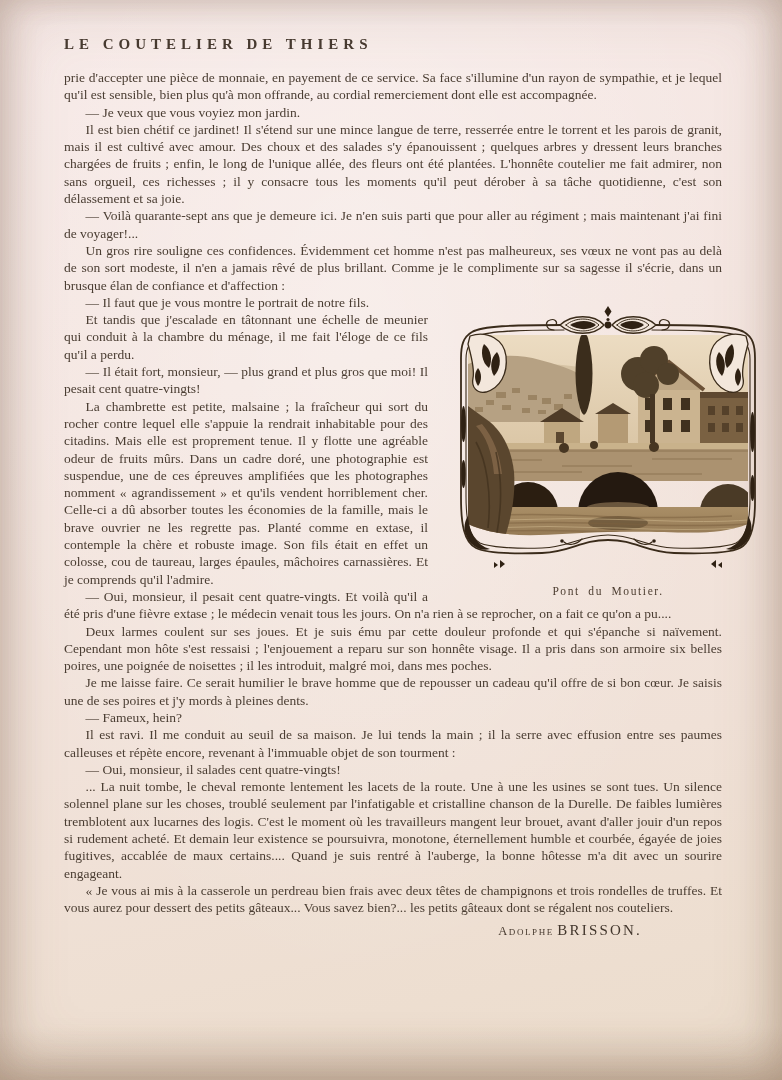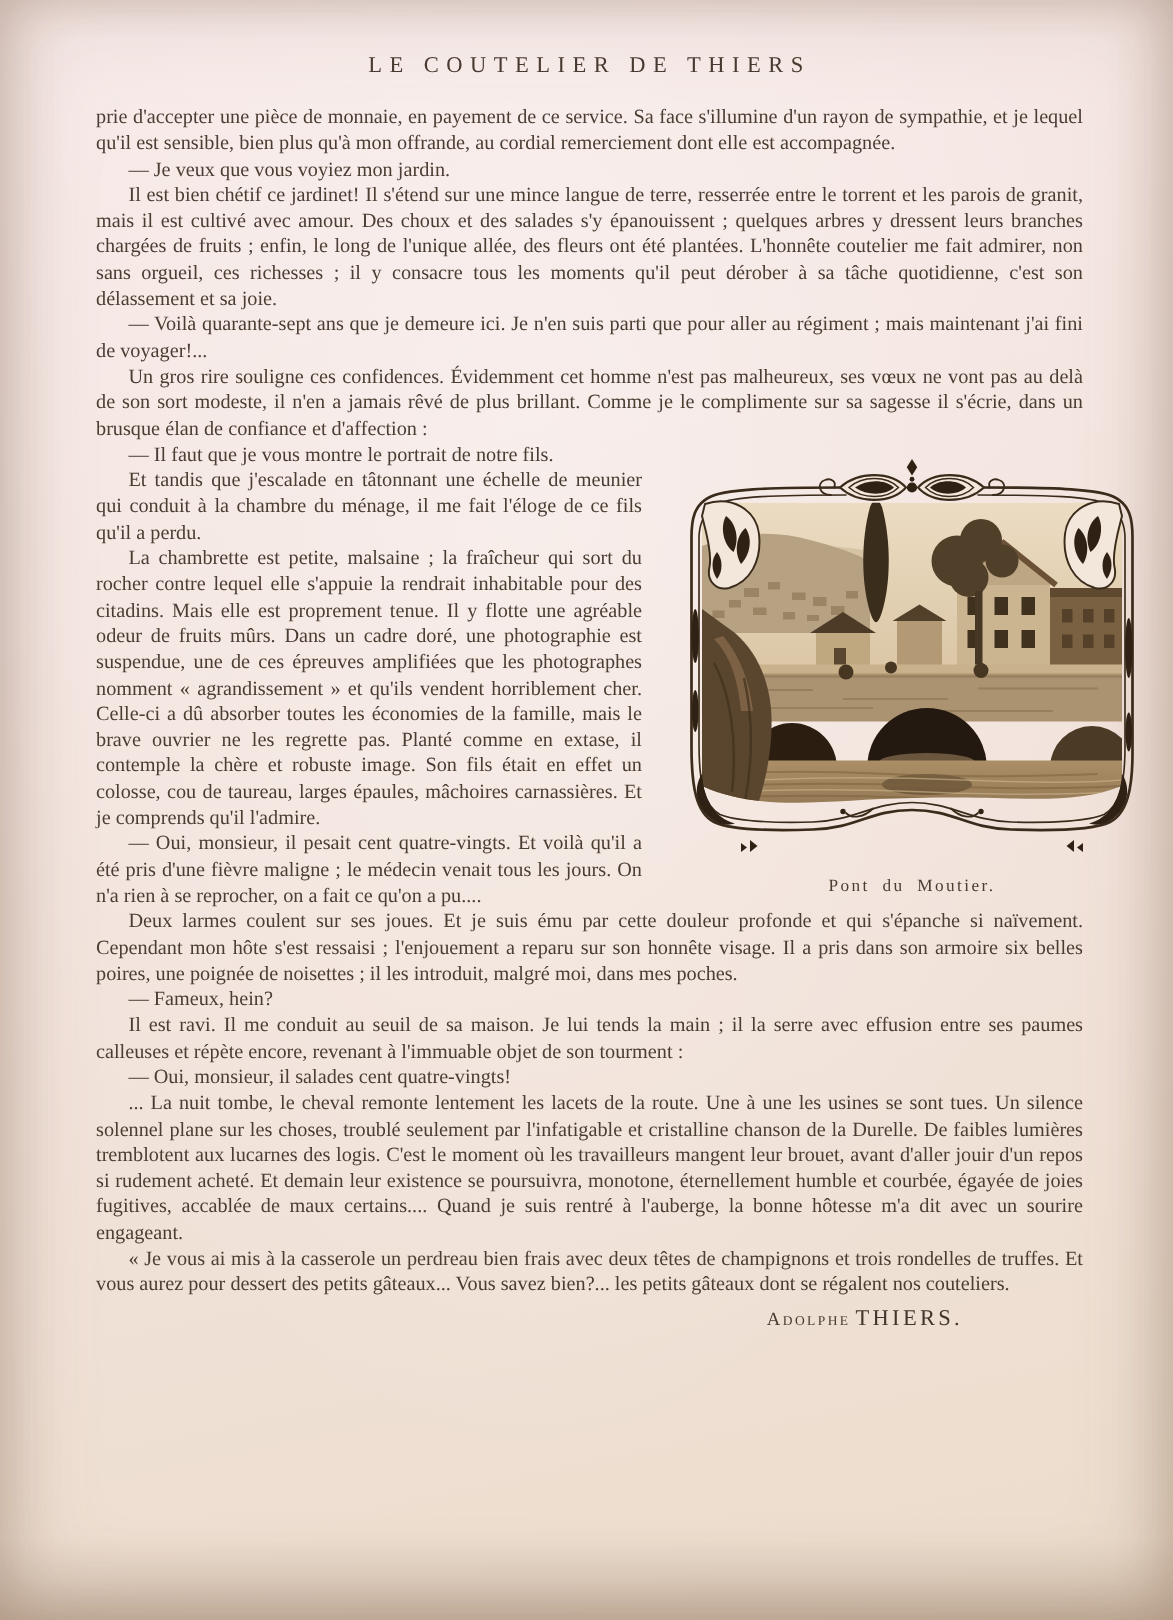--- a/index.html
+++ b/index.html
@@ -16,21 +16,21 @@
       radial-gradient(ellipse at 45% 30%, rgba(255,255,255,.30), rgba(255,255,255,0) 62%),
       linear-gradient(168deg,#f7eae8 0%,#f4e6e1 35%,#f0e1d7 70%,#ebdccb 100%);
     box-shadow:
       inset 0 0 70px rgba(128,94,68,.20),
       inset 0 -20px 45px rgba(115,85,60,.16),
       inset -12px 0 28px rgba(120,90,65,.12),
       inset 12px 0 28px rgba(120,90,65,.10);
   }
   h1.title{
     margin:6px 0 16px 0;
-    text-align:center;font-weight:normal;
+    text-align:left;font-weight:bold;
     font-size:15px;letter-spacing:5px;color:#473a30;
   }
   .body-text{
     font-size:13.5px;line-height:17.3px;text-align:justify;
     color:#4a3d32;
   }
   .body-text p{margin:0;text-indent:1.6em;}
   .body-text p.noindent{text-indent:0;}
   figure.photo-float{
     float:right;width:332px;margin:8px -52px 2px 14px;padding:0;
@@ -207,28 +207,30 @@
             <path d="M274,258 l-5,4 5,4 z"></path>
               <path d="M280,260 l-4,3 4,3 z"></path>
           </g>
         </g>
       </svg>
       <figcaption class="photo-caption">Pont du Moutier.</figcaption>
     </figure>
 
     <p>— Il faut que je vous montre le portrait de notre fils.</p>
     <p>Et tandis que j'escalade en tâtonnant une échelle de meunier qui conduit à la chambre du ménage, il me fait l'éloge de ce fils qu'il a perdu.</p>
+    <p>— Il était fort, monsieur, — plus grand et plus gros que moi! Il pesait cent quatre-vingts!</p>
     <p>La chambrette est petite, malsaine ; la fraîcheur qui sort du rocher contre lequel elle s'appuie la rendrait inhabitable pour des citadins. Mais elle est proprement tenue. Il y flotte une agréable odeur de fruits mûrs. Dans un cadre doré, une photographie est suspendue, une de ces épreuves amplifiées que les photographes nomment « agrandissement » et qu'ils vendent horriblement cher. Celle-ci a dû absorber toutes les économies de la famille, mais le brave ouvrier ne les regrette pas. Planté comme en extase, il contemple la chère et robuste image. Son fils était en effet un colosse, cou de taureau, larges épaules, mâchoires carnassières. Et je comprends qu'il l'admire.</p>
-    <p>— Oui, monsieur, il pesait cent quatre-vingts. Et voilà qu'il a été pris d'une fièvre maligne ; le médecin venait tous les jours. On n'a rien à se reprocher, on a fait ce qu'on a pu....</p>
+    <p>— Oui, monsieur, il pesait cent quatre-vingts. Et voilà qu'il a été pris d'une fièvre extase ; le médecin venait tous les jours. On n'a rien à se reprocher, on a fait ce qu'on a pu....</p>
     <p>Deux larmes coulent sur ses joues. Et je suis ému par cette douleur profonde et qui s'épanche si naïvement. Cependant mon hôte s'est ressaisi ; l'enjouement a reparu sur son honnête visage. Il a pris dans son armoire six belles poires, une poignée de noisettes ; il les introduit, malgré moi, dans mes poches.</p>
+    <p>Je me laisse faire. Ce serait humilier le brave homme que de repousser un cadeau qu'il offre de si bon cœur. Je saisis une de ses poires et j'y mords à pleines dents.</p>
     <p>— Fameux, hein?</p>
     <p>Il est ravi. Il me conduit au seuil de sa maison. Je lui tends la main ; il la serre avec effusion entre ses paumes calleuses et répète encore, revenant à l'immuable objet de son tourment :</p>
     <p>— Oui, monsieur, il salades cent quatre-vingts!</p>
     <p>... La nuit tombe, le cheval remonte lentement les lacets de la route. Une à une les usines se sont tues. Un silence solennel plane sur les choses, troublé seulement par l'infatigable et cristalline chanson de la Durelle. De faibles lumières tremblotent aux lucarnes des logis. C'est le moment où les travailleurs mangent leur brouet, avant d'aller jouir d'un repos si rudement acheté. Et demain leur existence se poursuivra, monotone, éternellement humble et courbée, égayée de joies fugitives, accablée de maux certains.... Quand je suis rentré à l'auberge, la bonne hôtesse m'a dit avec un sourire engageant.</p>
     <p>« Je vous ai mis à la casserole un perdreau bien frais avec deux têtes de champignons et trois rondelles de truffes. Et vous aurez pour dessert des petits gâteaux... Vous savez bien?... les petits gâteaux dont se régalent nos couteliers.</p>
 
     <p class="signature">
       <span class="sig-first">Adolphe</span>
       <span> </span>
-      <span class="sig-last">THIERS.</span>
+      <span class="sig-last">BRISSON.</span>
     </p>
   </div>
 </div>
 
 </body></html>

